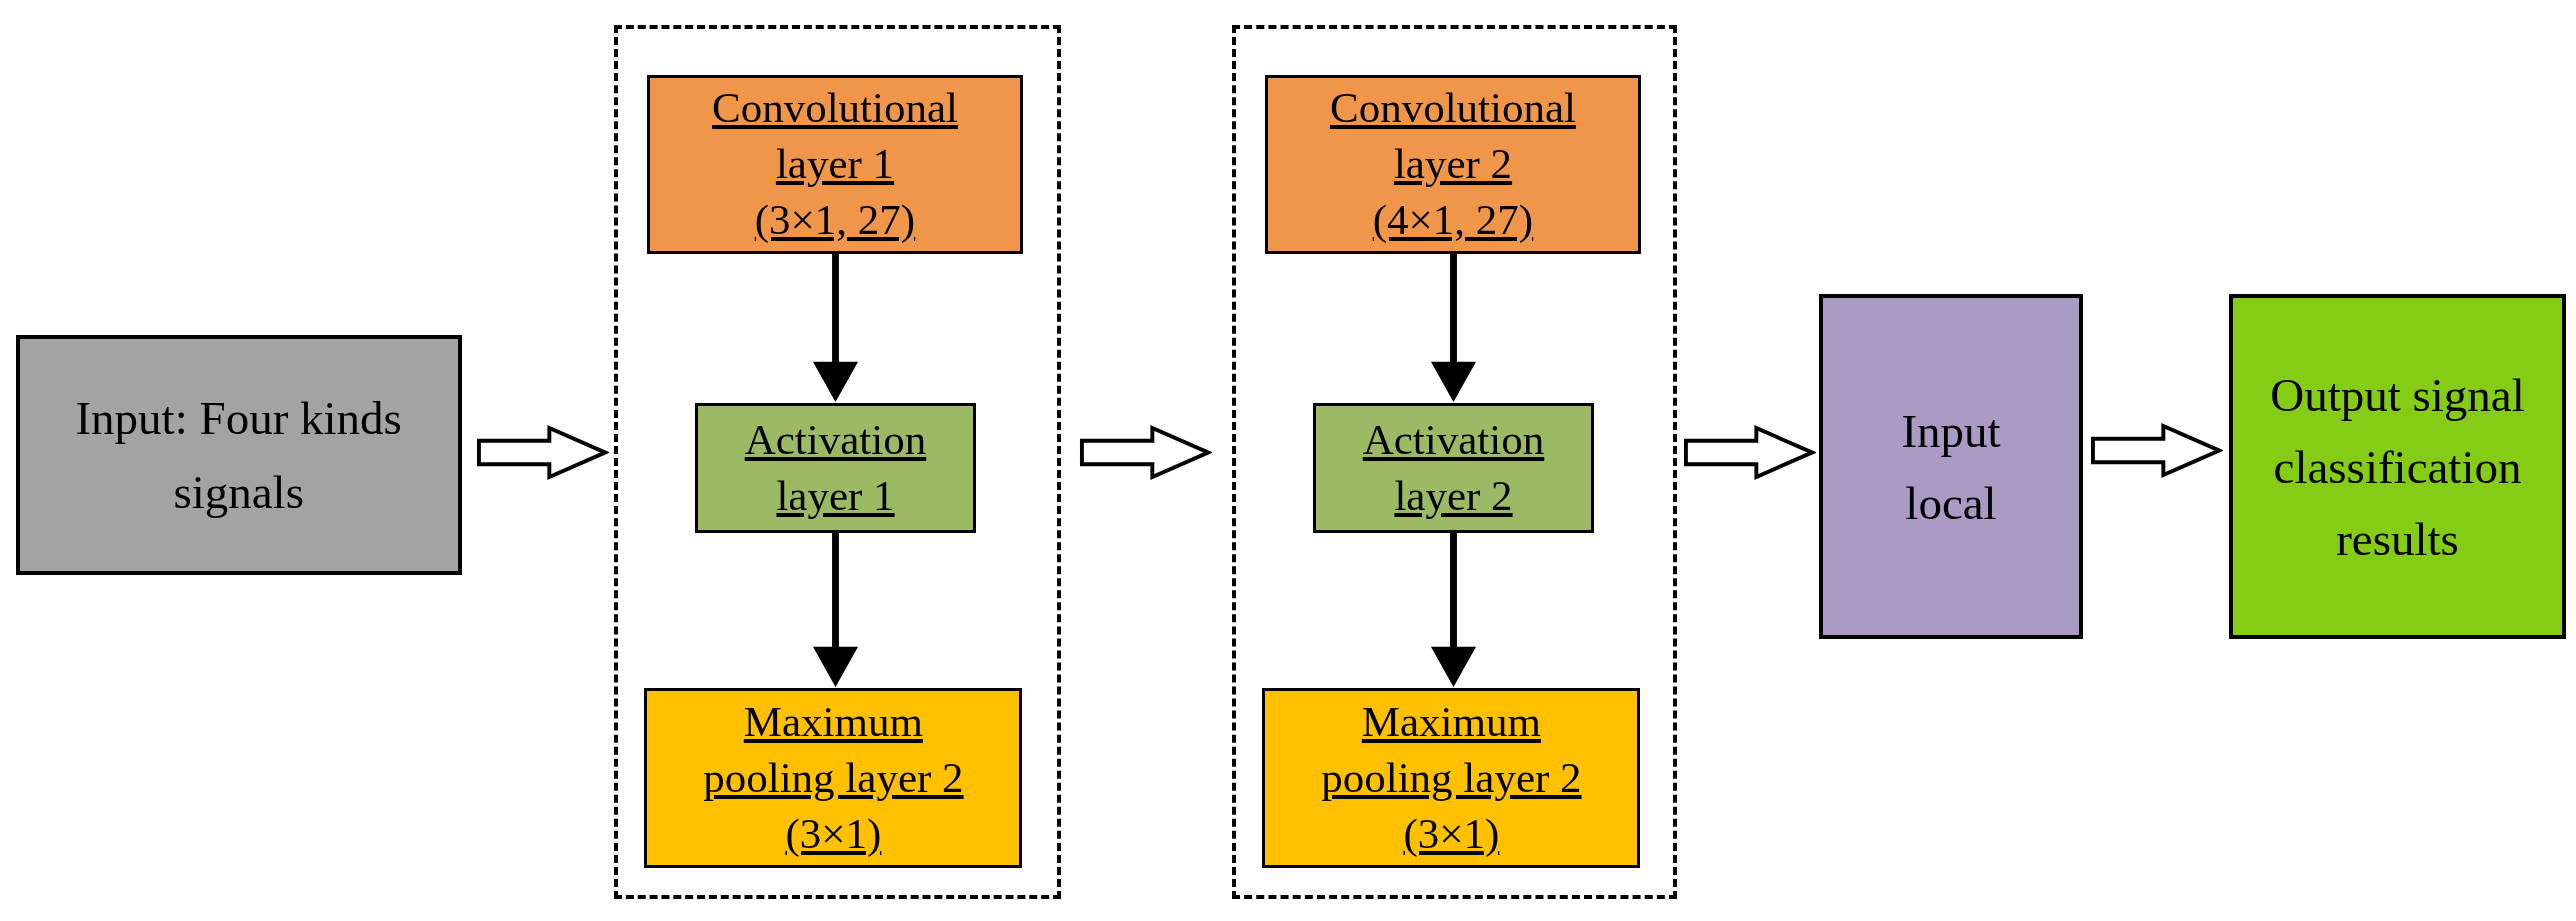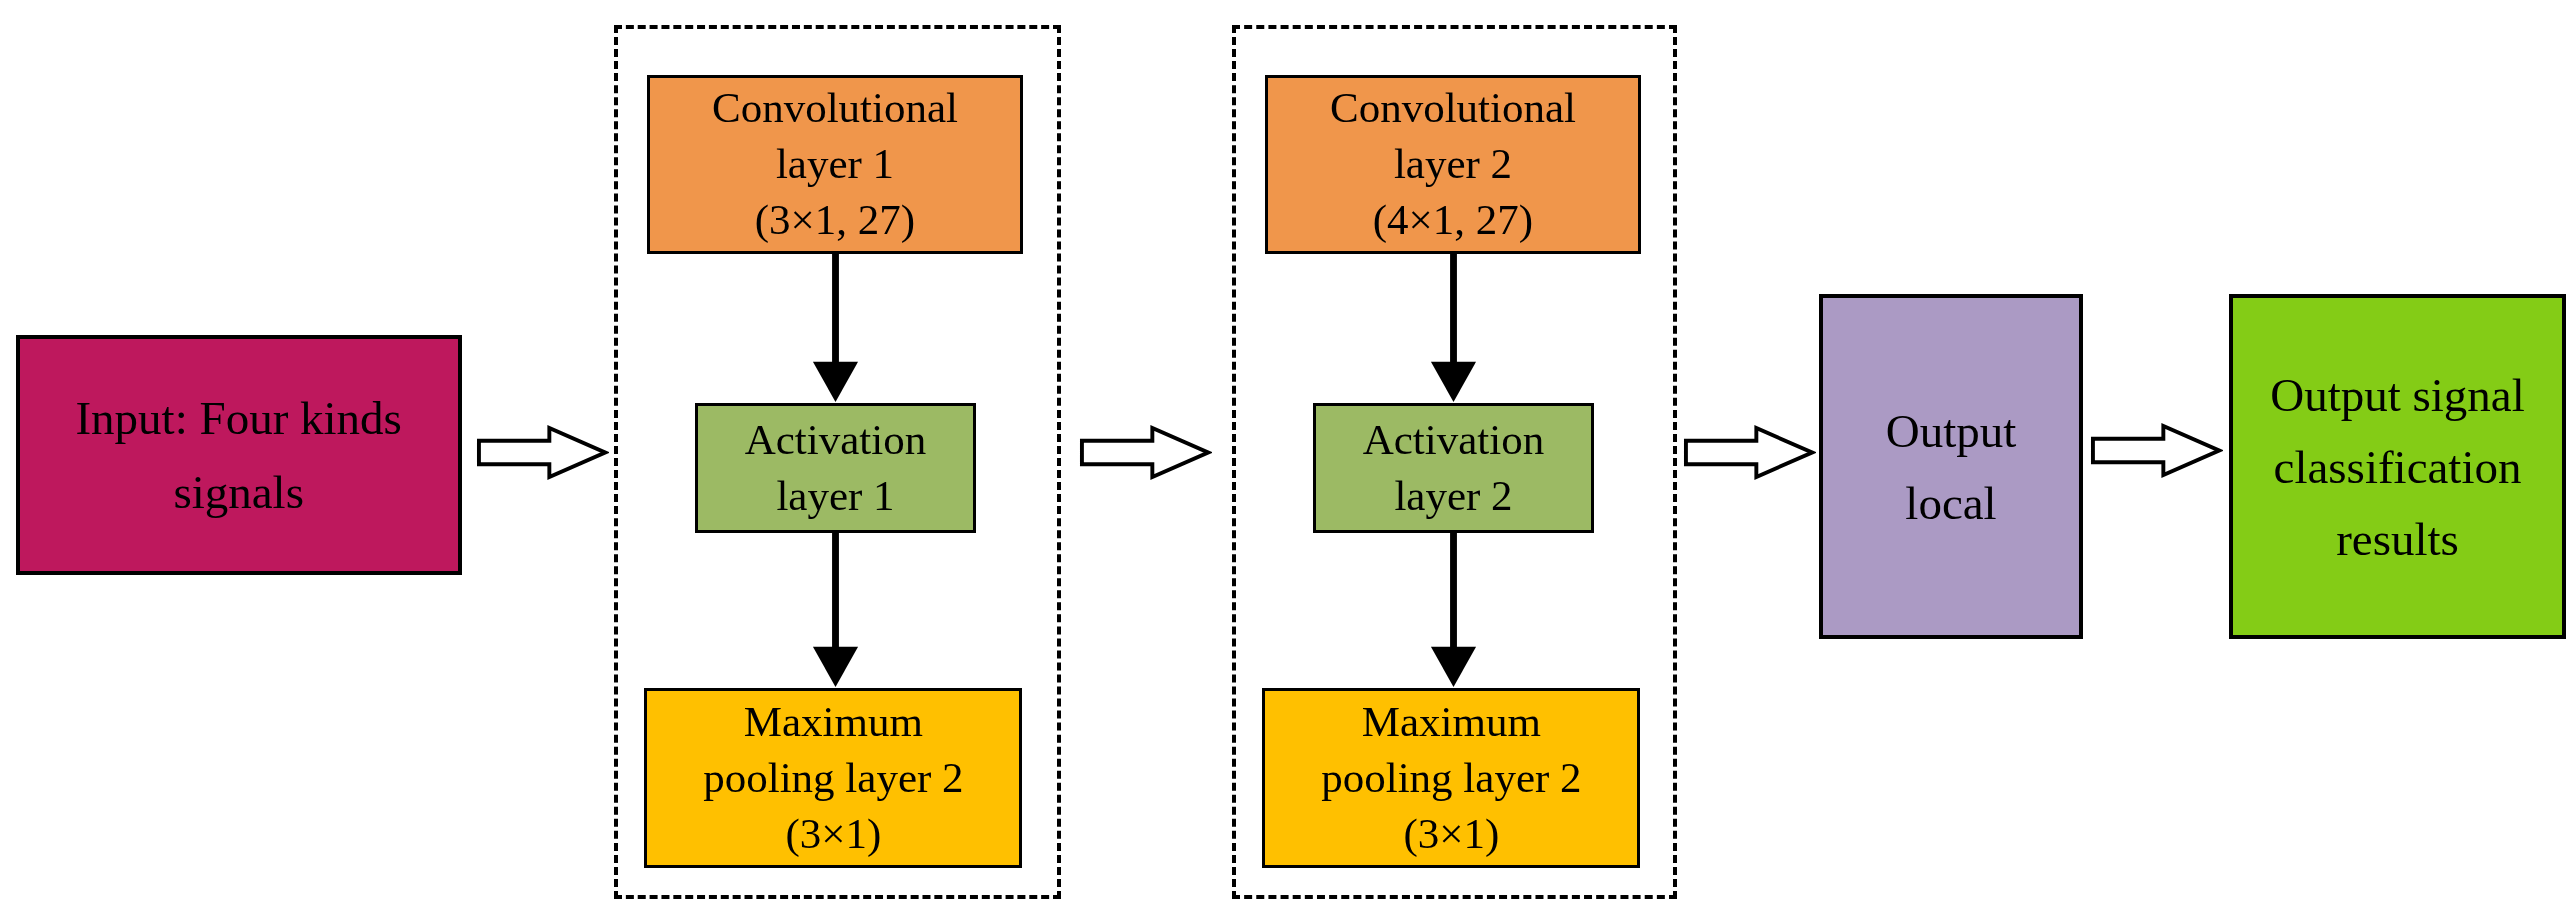--- a/index.html
+++ b/index.html
@@ -22,30 +22,30 @@
   }
   .box .ln{white-space:nowrap;}
   .big{border-width:4.9px;}
   .stage{
     position:absolute;
     box-sizing:border-box;
     border:4.9px dashed #000;
     background:transparent;
   }
   .input-text{font-size:47px;line-height:74px;}
-  .cell-text{font-size:43px;line-height:56px;}
+  .cell-text{font-size:43px;line-height:56px;text-decoration:underline;}
   .end-text{font-size:47px;line-height:72px;}
   svg.arrow{position:absolute;display:block;}
 </style>
 </head>
 <body>
 
 <div id="canvas">
 
-  <div class="box big input-text" style="left: 15.7px; top: 335px; width: 446px; height: 240px; background-color: #be185d;">
+  <div class="box big input-text" style="left: 15.7px; top: 335px; width: 446px; height: 240px; background-color: #a3a3a3;">
     <div class="ln">Input: Four kinds</div>
     <div class="ln">signals</div>
   </div>
 
   <svg class="arrow" style="left:476px;top:424px;" width="133" height="57" viewBox="0 0 136 58">
     <polygon points="3,17 75,17 75,4 132,29 75,54 75,41 3,41" fill="#ffffff" stroke="#000000" stroke-width="4"></polygon>
   </svg>
 
   <div class="stage" style="left:614px;top:24.5px;width:447px;height:874px;">
 
@@ -109,21 +109,21 @@
       <div class="ln">pooling layer 2</div>
       <div class="ln">(3×1)</div>
     </div>
   </div>
 
   <svg class="arrow" style="left:1683px;top:424px;" width="133" height="57" viewBox="0 0 136 58">
     <polygon points="3,17 75,17 75,4 132,29 75,54 75,41 3,41" fill="#ffffff" stroke="#000000" stroke-width="4"></polygon>
   </svg>
 
   <div class="box big end-text" style="left: 1819px; top: 294px; width: 264px; height: 345px; background-color: rgb(171, 154, 196);">
-    <div class="ln">Output</div>
+    <div class="ln">Input</div>
     <div class="ln">local</div>
   </div>
 
   <svg class="arrow" style="left:2090px;top:422px;" width="133" height="57" viewBox="0 0 136 58">
     <polygon points="3,17 75,17 75,4 132,29 75,54 75,41 3,41" fill="#ffffff" stroke="#000000" stroke-width="4"></polygon>
   </svg>
 
   <div class="box big end-text" style="left: 2229px; top: 294px; width: 337px; height: 345px; background-color: #84cc16;">
     <div class="ln">Output signal</div>
     <div class="ln">classification</div>

